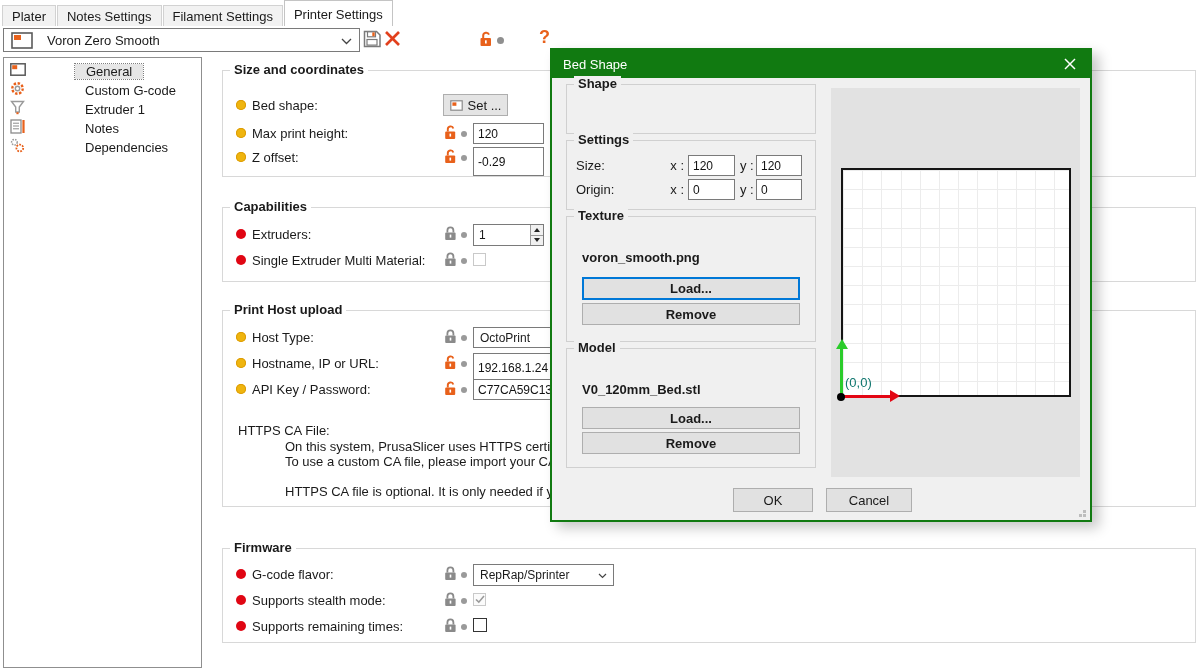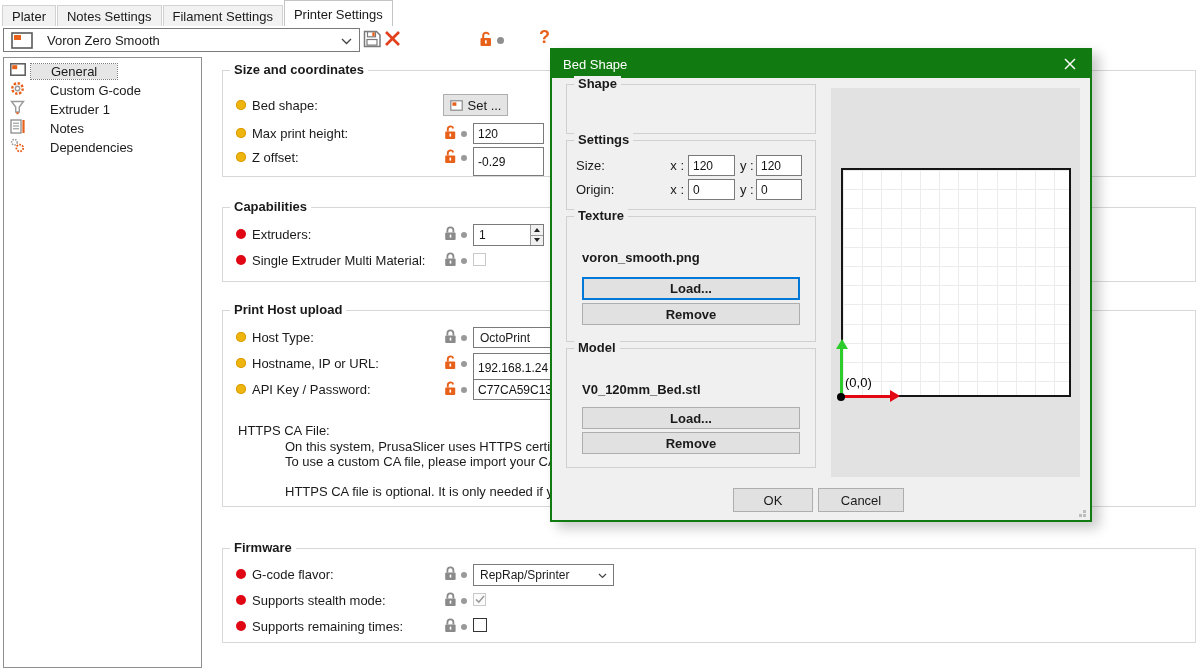--- a/index.html
+++ b/index.html
@@ -25,21 +25,21 @@
   
   .combo {
     position:absolute; border:1px solid #7a7a7a; background:#fff;
     display:flex; align-items:center;
   }
   .combo .chev { margin-left:auto; margin-right:7px; }
 
   
   .sidebar { position:absolute; left:3px; top:57px; width:199px; height:611px; background:#fff; border:1px solid #8f8f8f; }
   .side-item { position:absolute; left:6px; display:flex; align-items:center; gap:5px; height:18px; white-space:nowrap; }
-  .side-item .lbl { padding:0 20px; }
+  .side-item .lbl { padding:0 11px;margin-left:44px; }
   .side-item.selected .lbl { background:#e6e6e6; outline:1px dotted #7f7f7f; }
 
   
   .grp { position:absolute; border:1px solid #d8d8d8; }
   .grp-title { position:absolute; top:-9px; left:7px; background:#fff; padding:0 4px; font-weight:bold; white-space:nowrap; }
   .grp-title.on-gray { background:#f0f0f0; }
 
   .prow { position:absolute; display:flex; align-items:center; gap:6px; height:20px; padding-left:6px; width:310px; }
   .bullet { width:10px; height:10px; border-radius:50%; flex:0 0 auto; }
   .by { background:#efb50f; box-shadow: inset 0 0 0 1px #dc9b06; }
@@ -400,27 +400,27 @@
     <span>Remove</span>
   </div>
 
   <div class="preview">
     <div class="bed"></div>
     <div class="abs" style="left:11px; top:307px; width:48px; height:3px; background:#e30613;"></div>
     <div class="abs" style="left:59px; top:302px; width:0; height:0; border-top:6px solid transparent; border-bottom:6px solid transparent; border-left:10px solid #e30613;"></div>
     <div class="abs" style="left:9px; top:260px; width:3px; height:47px; background:#2bcc2b;"></div>
     <div class="abs" style="left:4.5px; top:251px; width:0; height:0; border-left:6px solid transparent; border-right:6px solid transparent; border-bottom:10px solid #2bcc2b;"></div>
     <div class="abs" style="left:6px; top:305px; width:8px; height:8px; border-radius:50%; background:#000;"></div>
-    <span class="abs" style="left:14px; top:287px; color:#000000;">(0,0)</span>
+    <span class="abs" style="left:14px; top:287px; color:#0f766e;">(0,0)</span>
   </div>
 
   <div class="btn" style="left:181px; top:438px; width:80px; height:24px; background:#e1e1e1;">
     <span>OK</span>
   </div>
-  <div class="btn" style="left:266px; top:438px; width:86px; height:24px; background:#e1e1e1;">
+  <div class="btn" style="left:274px; top:438px; width:86px; height:24px; background:#e1e1e1;">
     <span>Cancel</span>
   </div>
 
   <div class="grip">
     <i style="right:0; bottom:0;"></i>
       <i style="right:4px; bottom:0;"></i>
       <i style="right:0; bottom:4px;"></i>
   </div>
 </div>
 

